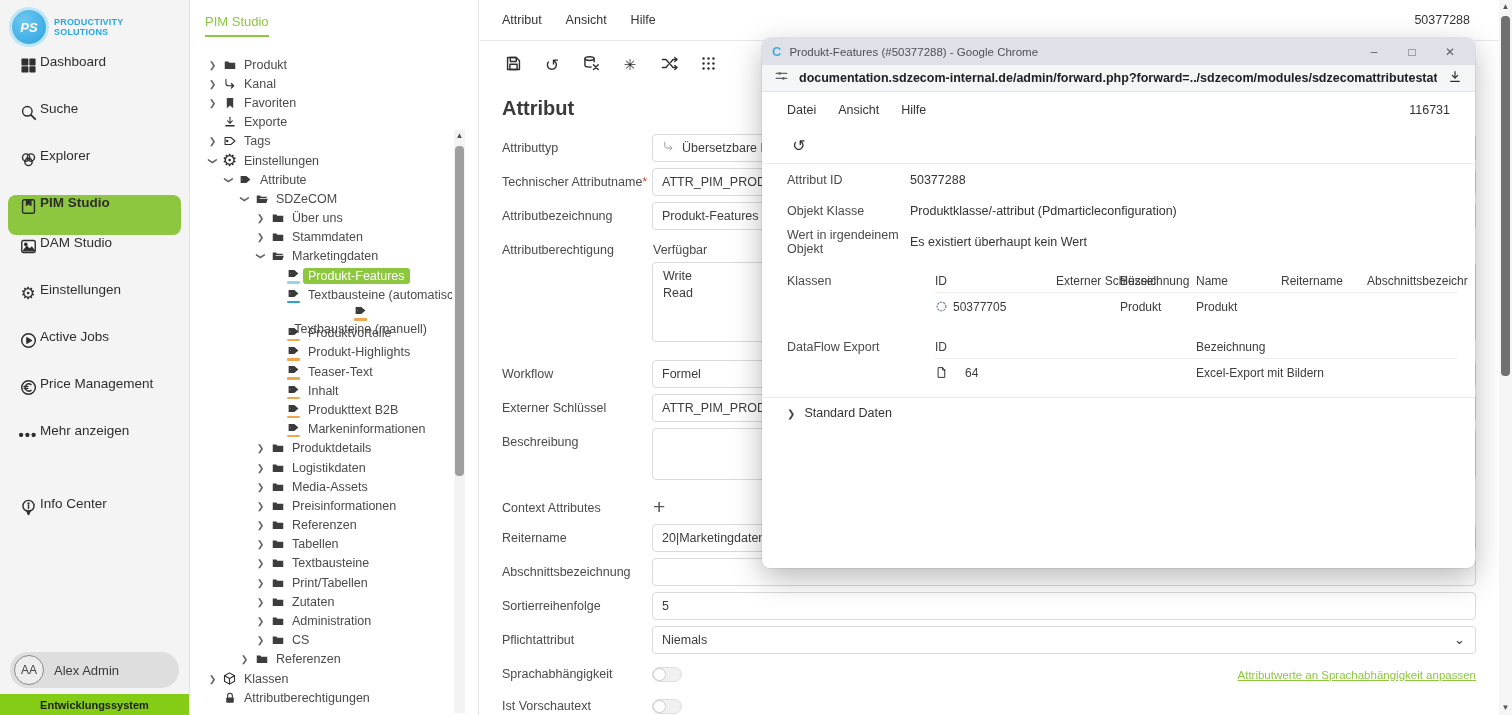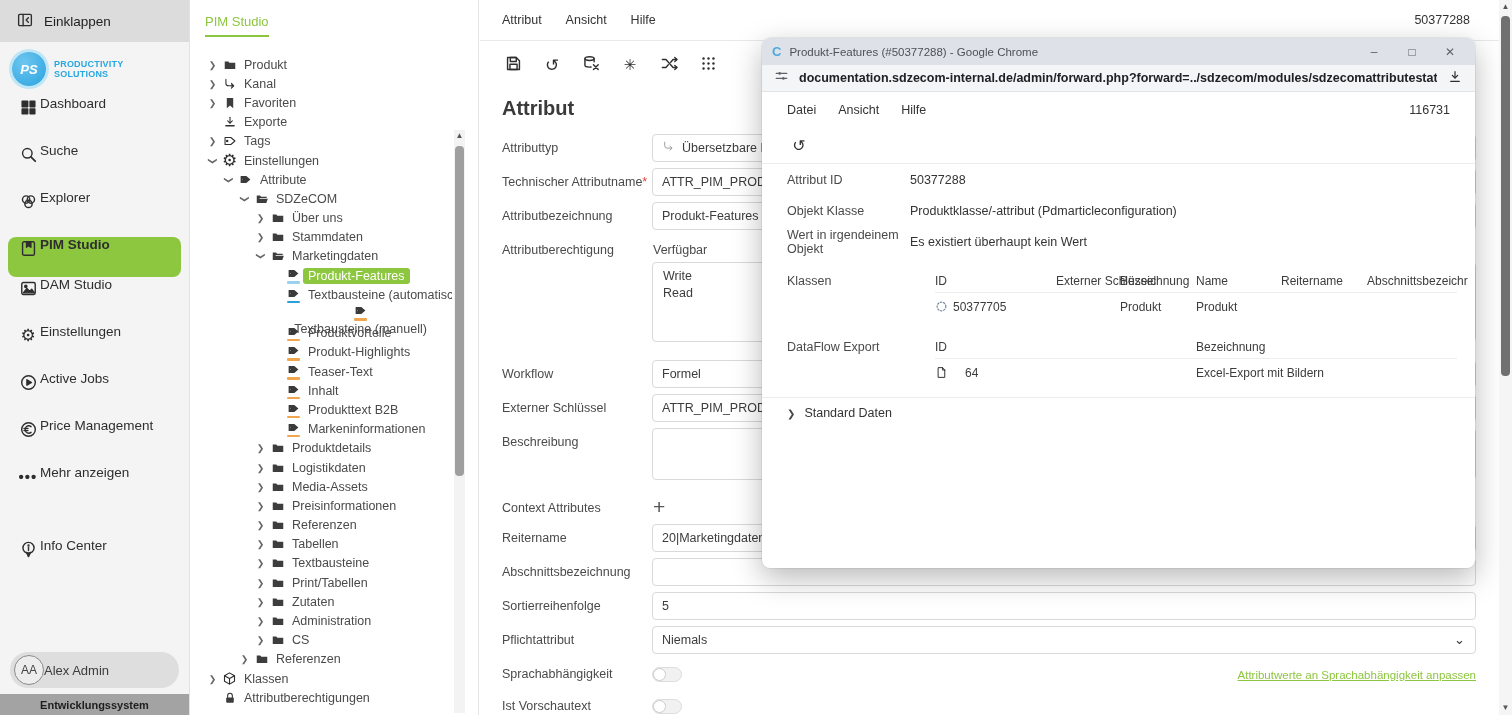--- a/index.html
+++ b/index.html
@@ -15,24 +15,24 @@
   #ps-badge { width:34px; height:34px; border-radius:50%; background:radial-gradient(circle at 35% 30%, #6ec6f0, #29a3e0);
     color:#fff; font-weight:bold; font-size:13px; font-style:italic; display:flex; align-items:center; justify-content:center;
     box-shadow:0 0 0 3px #bfe6f7; }
   #wordmark { color:#29a8e0; font-weight:bold; font-size:9px; line-height:10px; letter-spacing:.2px; }
   .nav-item { height:47px; display:flex; align-items:flex-start; gap:1px; padding:0 17px;
     font-size:13.5px; color:#2e2e2e; cursor:pointer; }
   .nav-item .ic { width:22px; height:22px; display:flex; align-items:center; justify-content:center; flex:none; }
   .nav-item.active { background:#8dc63f; border-radius:8px; margin:0 8px; padding:0 9px; font-weight:bold; height:40px; }
   .nav-item.gap-top { margin-top:26px; }
   #user-pill { margin:8px 10px 6px 10px; height:36px; background:#dedede; border-radius:18px;
-    display:flex; align-items:center; padding:0 4px; cursor:pointer; }
+    display:flex; align-items:center; gap:10px; padding:0 4px; cursor:pointer; }
   #user-avatar { width:30px; height:30px; border-radius:50%; border:1.5px solid #8a8a8a; background:#ededed;
     display:flex; align-items:center; justify-content:center; font-size:12px; color:#444; }
-  #env-bar { height:21px; background:#a3a3a3; display:flex; align-items:center; justify-content:center;
+  #env-bar { height:21px; background:#84cc16; display:flex; align-items:center; justify-content:center;
     font-size:11px; font-weight:bold; color:#1d1d1d; }
 
   
   #tree-panel { position:absolute; left:190px; top:0; width:289px; height:715px; background:#fff;
     border-right:1px solid #e4e4e4; }
   #tree-tab { padding:14px 0 0 15px; }
   #tree-tab .lbl { color:#8dc63f; font-size:13px; display:inline-block; padding-bottom:6px;
     border-bottom:2px solid #8dc63f; min-width:64px; cursor:pointer; }
   #tree-list { position:absolute; top:55px; left:0; right:26px; bottom:0; overflow:hidden; }
   .t-row { height:19.2px; display:flex; align-items:center; font-size:12.5px; color:#4a4a4a; cursor:pointer; white-space:nowrap; }
@@ -108,28 +108,20 @@
   
   #page-scroll { position:absolute; right:0; top:0; width:13px; height:715px; background:#f5f5f5; }
   #page-scroll .arr { height:14px; text-align:center; font-size:8px; color:#555; line-height:14px; }
   #page-scroll .arr.dn { position:absolute; bottom:0; width:100%; }
   #page-thumb { position:absolute; top:16px; left:2px; width:9px; height:360px; background:#707070; border-radius:4px; }
 </style>
 </head>
 <body>
 
 <div id="sidebar">
-  <div id="collapse-bar">
-    <span class="ic"><svg width="18" height="18" viewBox="0 0 24 24" fill="none" stroke="#2e2e2e" stroke-width="1.8" stroke-linecap="round" stroke-linejoin="round">
-          <rect x="3.5" y="4.5" width="17" height="15" rx="1.5"></rect>
-          <line x1="9.5" y1="4.5" x2="9.5" y2="19.5"></line>
-          <path d="M16.5 9l-3 3 3 3"></path>
-        </svg></span>
-    <span>Einklappen</span>
-  </div>
   <div id="logo-row">
     <div id="ps-badge">PS</div>
     <div id="wordmark">
       <div>PRODUCTIVITY</div>
       <div>SOLUTIONS</div>
     </div>
   </div>
   <nav id="side-nav">
       <div class="nav-item">
         <span class="ic">

